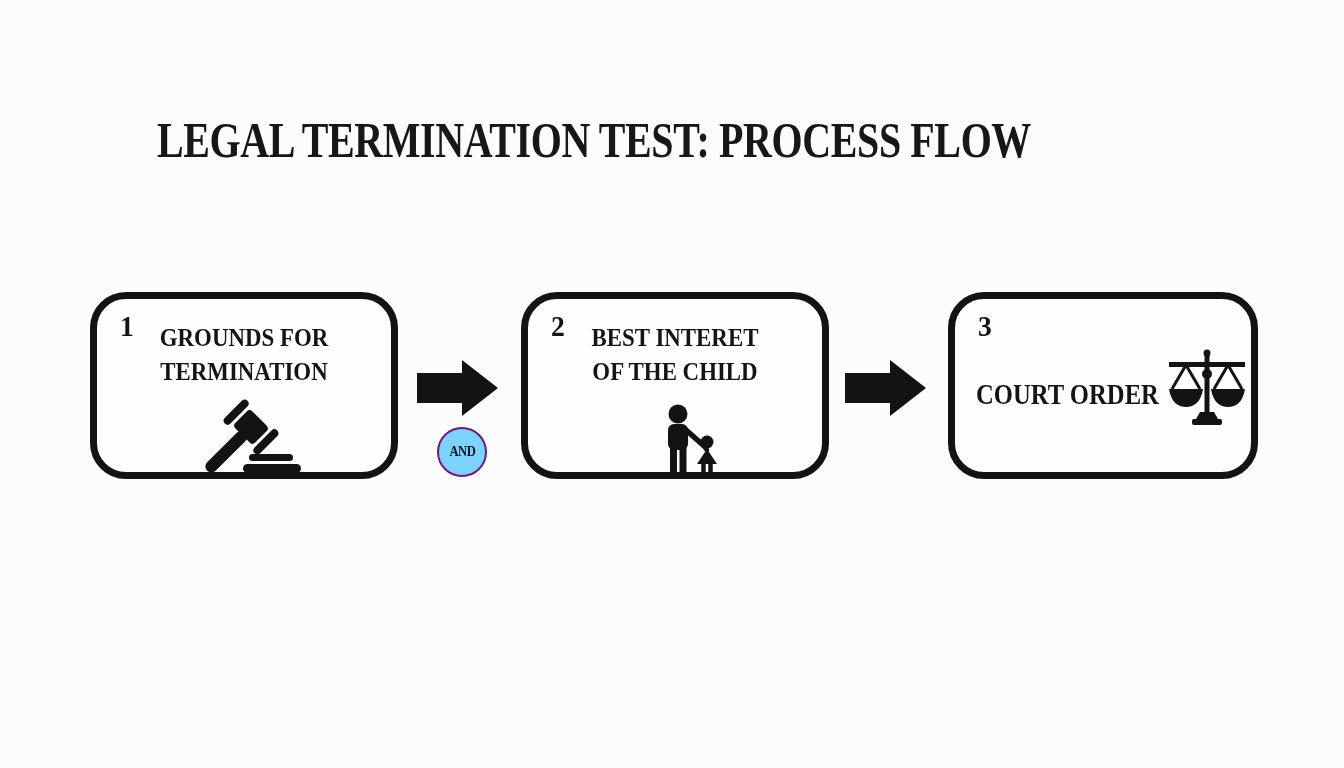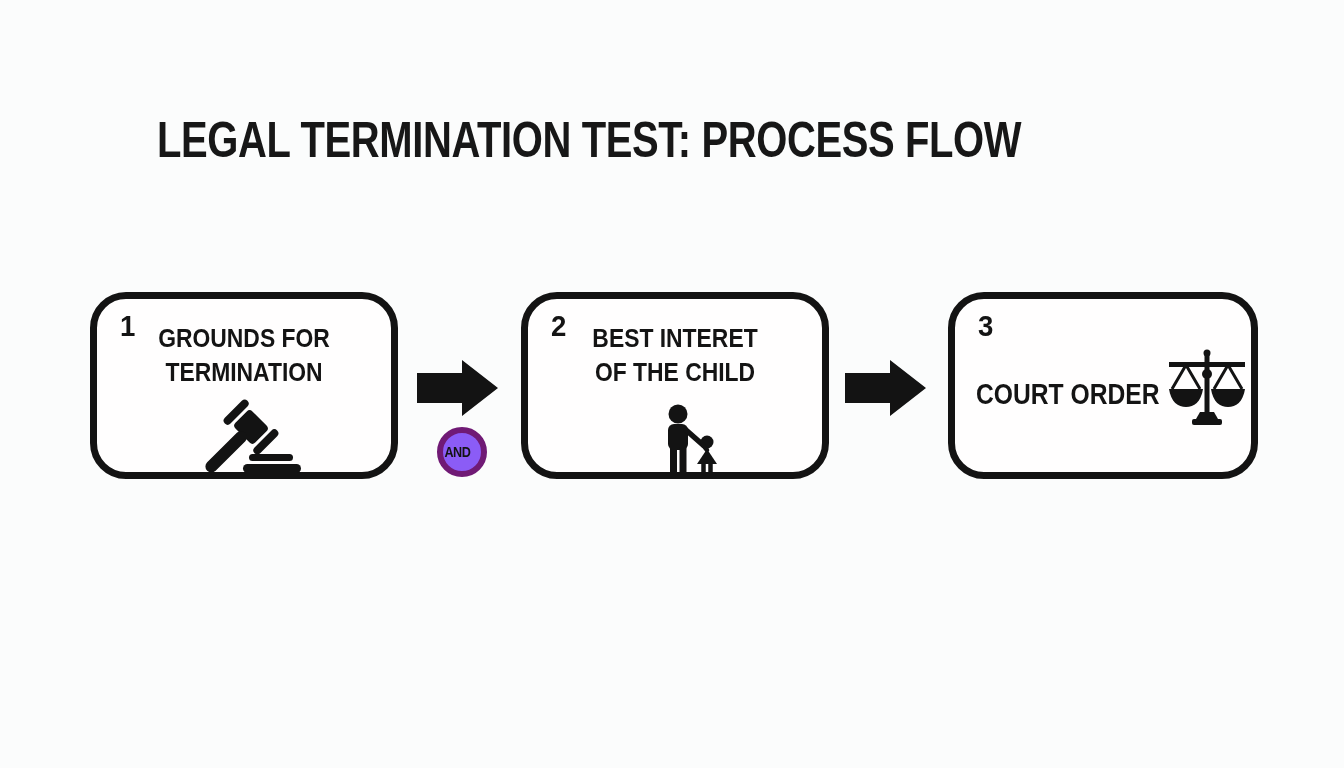--- a/index.html
+++ b/index.html
@@ -6,21 +6,21 @@
 
   html, body { background: #e9e9e9; }
 
   .canvas {
     position: relative;
     width: 1344px;
     height: 768px;
     overflow: hidden;
     background: #fbfcfc;
     color: #141414;
-    font-family: Liberation Sans, sans-serif;
+    font-family: Liberation Serif, serif;
   }
 
   
   .title {
     position: absolute;
     left: 157px;
     top: 117px;
     font-size: 50px;
     line-height: 46px;
     font-weight: bold;
@@ -91,26 +91,26 @@
   .arrow { position: absolute; top: 360px; }
   .arrow-1 { left: 417px; }
   .arrow-2 { left: 845px; }
 
   .and-badge {
     position: absolute;
     left: 437px;
     top: 427px;
     width: 50px;
     height: 50px;
-    background: #8b5cf6;
-    border: 6px solid #701a75;
+    background: #7dd3fc;
+    border: 2px solid #701a75;
     border-radius: 50%;
     display: flex;
     align-items: center;
-    justify-content: flex-start;
+    justify-content: center;
   }
   .and-badge span {
     font-size: 14px;
     font-weight: bold;
     letter-spacing: -0.5px;
     transform: scaleX(0.9);
     color: #131313;
   }
 
   svg .ink { fill: #131313; }

